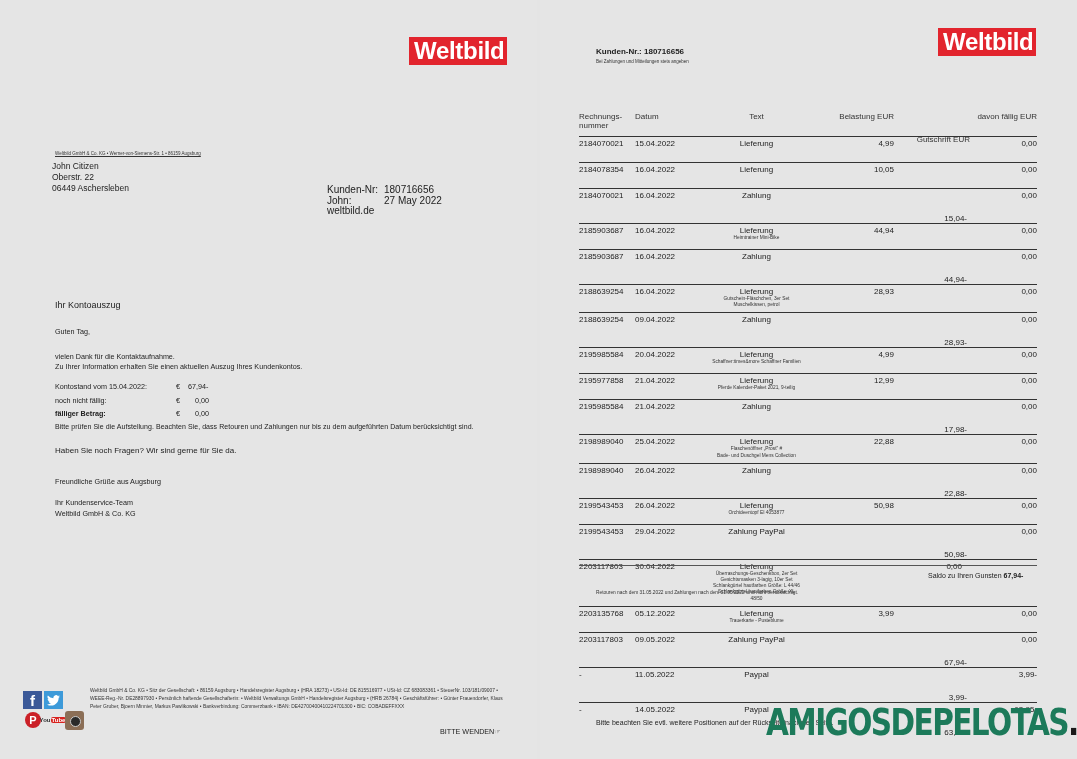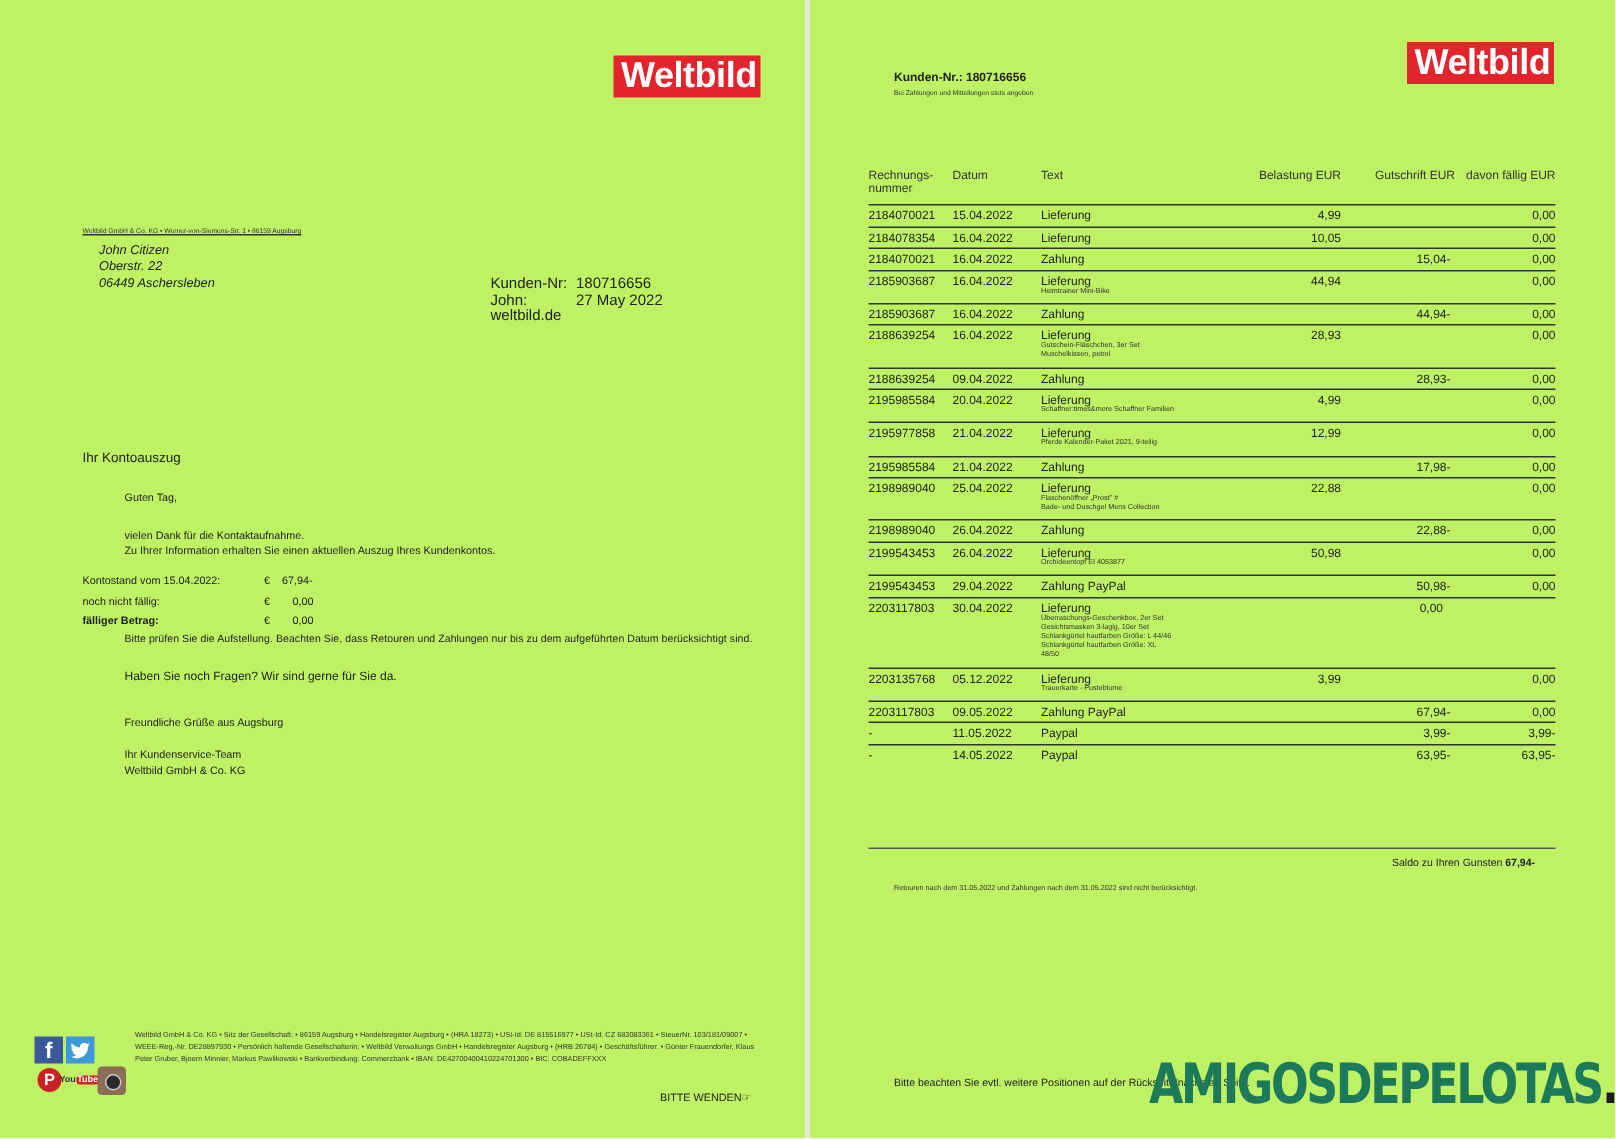--- a/index.html
+++ b/index.html
@@ -1,37 +1,37 @@
 <!DOCTYPE html>
 <html><head>
 <meta charset="utf-8">
 <style>
   * { box-sizing: border-box; margin: 0; padding: 0; }
   html, body { width: 1077px; height: 759px; background: #ffffff; overflow: hidden; }
   body { font-family: "Liberation Sans", sans-serif; color: #222; position: relative; }
 
-  .page { position: absolute; top: 0; height: 759px; background: #bef264; }
+  .page { position: absolute; top: 0; height: 759px; background: #e5e5e5; }
   .page-left { left: 0; width: 537px; }
   .page-right { left: 540px; width: 537px; }
   .page-divider { position: absolute; left: 537px; top: 0; width: 3px; height: 759px; background: #e4e4e4; }
 
   .logo { position: absolute; background: #e2242d; color: #fff; font-family: "Liberation Sans", sans-serif;
           font-weight: bold; font-size: 24px; line-height: 28px; padding: 0 5px; letter-spacing: -0.3px; height: 28px; }
   .logo-left { left: 409px; top: 37px; width: 98px; }
   .logo-right { left: 398px; top: 28px; width: 98px; }
 
   .abs { position: absolute; }
   .sender-line { left: 55px; top: 151px; font-size: 4.5px; text-decoration: underline; color: #333; white-space: nowrap; }
-  .address { left: 66px; top: 161px; font-size: 8.5px; line-height: 11px; color: #222; font-style: italic; }
+  .address { left: 52px; top: 161px; font-size: 8.5px; line-height: 11px; color: #222; }
   .meta { left: 327px; top: 185px; font-size: 10px; line-height: 10.5px; }
   .meta-row { display: flex; }
   .meta-label { width: 57px; }
 
   .title { left: 55px; top: 300px; font-size: 9px; font-weight: normal; }
-  .body-text { left: 55px; font-size: 7.2px; color: #222; white-space: nowrap; margin-left: 28px; }
+  .body-text { left: 55px; font-size: 7.2px; color: #222; white-space: nowrap; }
   .summary { left: 55px; top: 380px; font-size: 7.2px; line-height: 13.5px; }
   .sum-row { display: flex; }
   .sum-label { width: 121px; }
   .sum-cur { width: 12px; }
   .sum-row.bold { font-weight: bold; }
   .sum-row.bold .sum-cur, .sum-row.bold .sum-val { font-weight: normal; }
 
   .social { left: 23px; top: 691px; width: 62px; }
   .soc-ic { position: absolute; display: flex; align-items: center; justify-content: center; color: #fff; font-weight: bold; }
   .fb { left: 0; top: 0; width: 19px; height: 18px; background: #3b5998; font-size: 15px; }
@@ -47,23 +47,23 @@
 
   
   .cust-no { left: 56px; top: 47px; font-size: 8px; font-weight: bold; }
   .cust-note { left: 56px; top: 59px; font-size: 4.5px; color: #333; }
 
   .table { position: absolute; left: 39px; top: 111px; width: 458px; font-size: 8px; }
   .thead { display: flex; height: 26px; border-bottom: 1.5px solid #333; color: #333; line-height: 9px; padding-top: 1px; }
   .trow { display: flex; border-bottom: 1.5px solid #333; padding-top: 2px; min-height: 14.5px; }
   .c-nr { width: 56px; }
   .c-date { width: 59px; }
-  .c-text { width: 125px; }
+  .c-text { width: 125px; text-align: center; }
   .c-bel { width: 75px; text-align: right; }
-  .c-gut { width: 76px; text-align: right; padding-right: 3px; }
+  .c-gut { width: 76px; text-align: right; padding-right: 3px; margin-top: 23px; }
   .c-due { width: 67px; text-align: right; }
   .thead .c-gut { padding-right: 0; text-align: right; }
   .sub { font-size: 4.8px; line-height: 6.2px; color: #333; }
   .trow.last { border-bottom: none; }
   .table-end { position: absolute; left: 39px; top: 565px; width: 458px; border-top: 1.5px solid #555; }
 
   .saldo { left: 388px; top: 572px; font-size: 7px; white-space: nowrap; }
   .saldo b { font-weight: bold; }
   .retour-note { left: 56px; top: 590px; font-size: 4.8px; color: #333; white-space: nowrap; }
   .back-note { left: 56px; top: 719px; font-size: 7px; color: #222; white-space: nowrap; }

